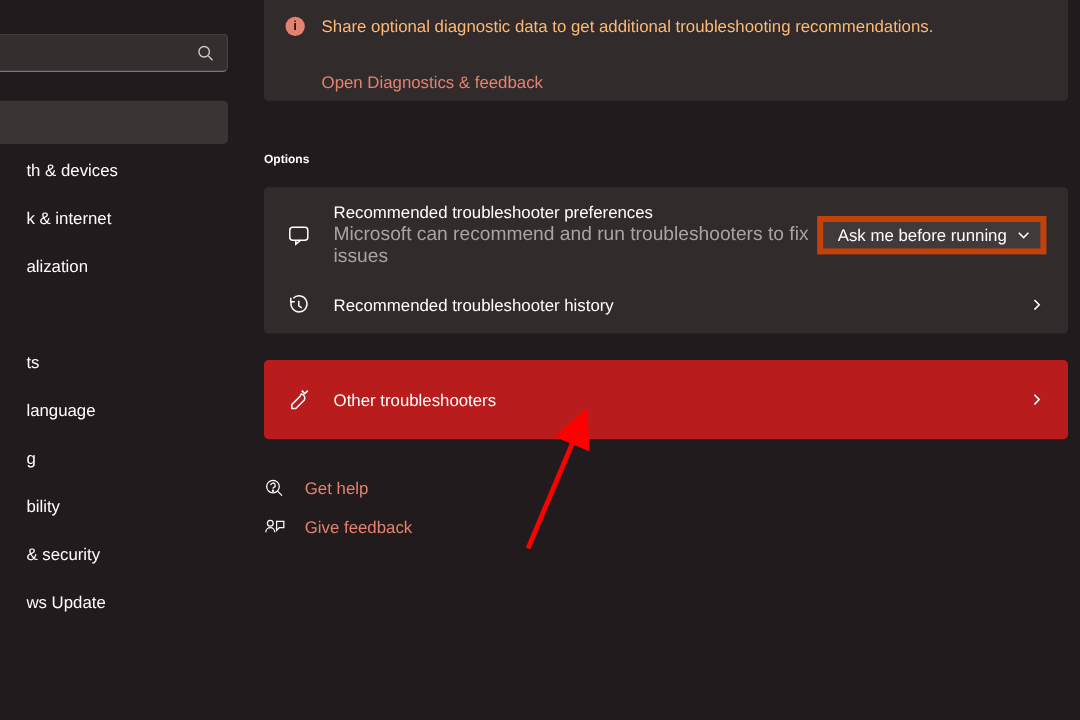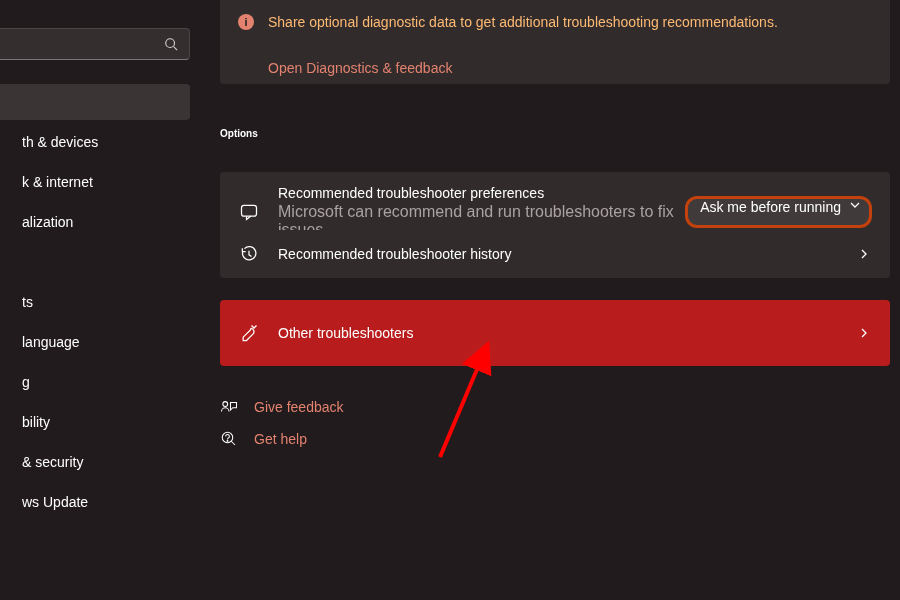--- a/index.html
+++ b/index.html
@@ -102,37 +102,37 @@
   .card {
     position: absolute;
     left: 0;
     width: 670px;
     background: #322b2c;
     border-radius: 4px;
     display: flex;
     align-items: center;
     padding: 0 18px;
   }
-  .card1 { top: 172px; height: 80px; }
+  .card1 { top: 156px; height: 80px; }
   .card2 { top: 230px; height: 48px; }
   .card3 { top: 300px; height: 66px; background: #b91c1c; }
   .card-icon {
     width: 22px; height: 22px; flex-shrink: 0;
     display: flex; align-items: center; justify-content: center;
   }
   .card-body { flex: 1; margin-left: 18px; display: flex; flex-direction: column; justify-content: center; }
   .card-title { font-size: 14px; color: #ffffff; }
   .card-sub { font-size: 16px; color: #a9a3a4; margin-top: 2px; }
   .dropdown {
     height: 32px;
     min-width: 184px;
     background: #413a3b;
-    border: 3px solid #c2410c;
-    border-radius: 12px;
-    display: flex; 
+    border: 5px solid #c2410c;
+    border-radius: 0;
+    display: flex; align-items: center;
     padding: 0 8px 0 12px;
     gap: 8px;
     font-size: 14px;
   }
   .dropdown .txt { flex: 1; }
   .chev-right { width: 16px; height: 16px; display: flex; align-items: center; justify-content: center; }
   
   .footer {
     position: absolute;
     left: 0;
@@ -248,37 +248,37 @@
       <svg width="12" height="12" viewBox="0 0 12 12" fill="none" stroke="#ffffff" stroke-width="1.3">
         <path d="M4 2 L8 6 L4 10"></path>
       </svg>
     </div>
   </div>
 
   <div class="footer">
     <div class="f-row">
       <span class="f-icon">
         <svg width="18" height="18" viewBox="0 0 24 24" fill="none" stroke="#ffffff" stroke-width="1.4">
-          <circle cx="7" cy="8" r="3.2"></circle>
-          <path d="M2 18 c0-3 2.5-5 5-5 s5 2 5 5"></path>
-          <path d="M14 6 L22 6 L22 13 L17 13 L14 16 Z"></path>
-        </svg>
-      </span>
-      <span class="f-link">Give feedback</span>
-    </div>
-    <div class="f-row">
-      <span class="f-icon">
-        <svg width="18" height="18" viewBox="0 0 24 24" fill="none" stroke="#ffffff" stroke-width="1.4">
           <circle cx="10" cy="10" r="7"></circle>
           <path d="M7.5 8.5 a2.5 2.5 0 1 1 3.5 2.3 c-1 .4-1 1.2-1 1.7"></path>
           <circle cx="10" cy="14.5" r="0.6" fill="#ffffff"></circle>
           <path d="M15 15 L20 20"></path>
         </svg>
       </span>
       <span class="f-link">Get help</span>
+    </div>
+    <div class="f-row">
+      <span class="f-icon">
+        <svg width="18" height="18" viewBox="0 0 24 24" fill="none" stroke="#ffffff" stroke-width="1.4">
+          <circle cx="7" cy="8" r="3.2"></circle>
+          <path d="M2 18 c0-3 2.5-5 5-5 s5 2 5 5"></path>
+          <path d="M14 6 L22 6 L22 13 L17 13 L14 16 Z"></path>
+        </svg>
+      </span>
+      <span class="f-link">Give feedback</span>
     </div>
   </div>
 
 </div>
 
 <svg class="arrow-svg" viewBox="0 0 70 200">
   <defs>
     <marker id="ah" markerWidth="8" markerHeight="8" refX="6" refY="4" orient="auto">
       <path d="M0,0 L8,4 L0,8 Z" fill="#ff0000"></path>
     </marker>

